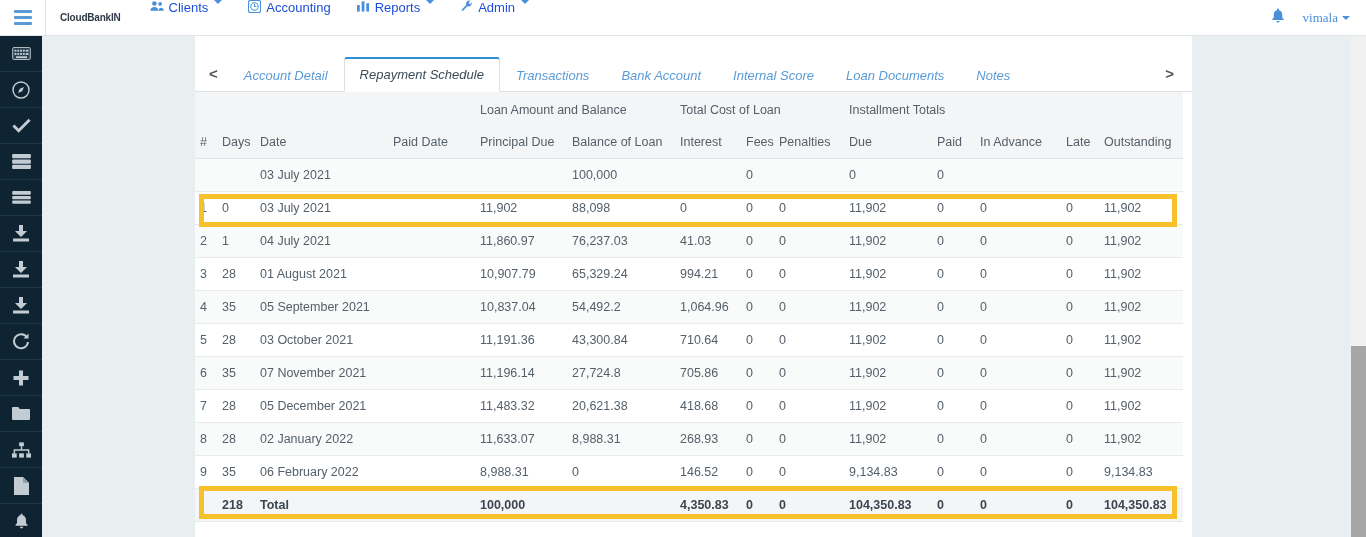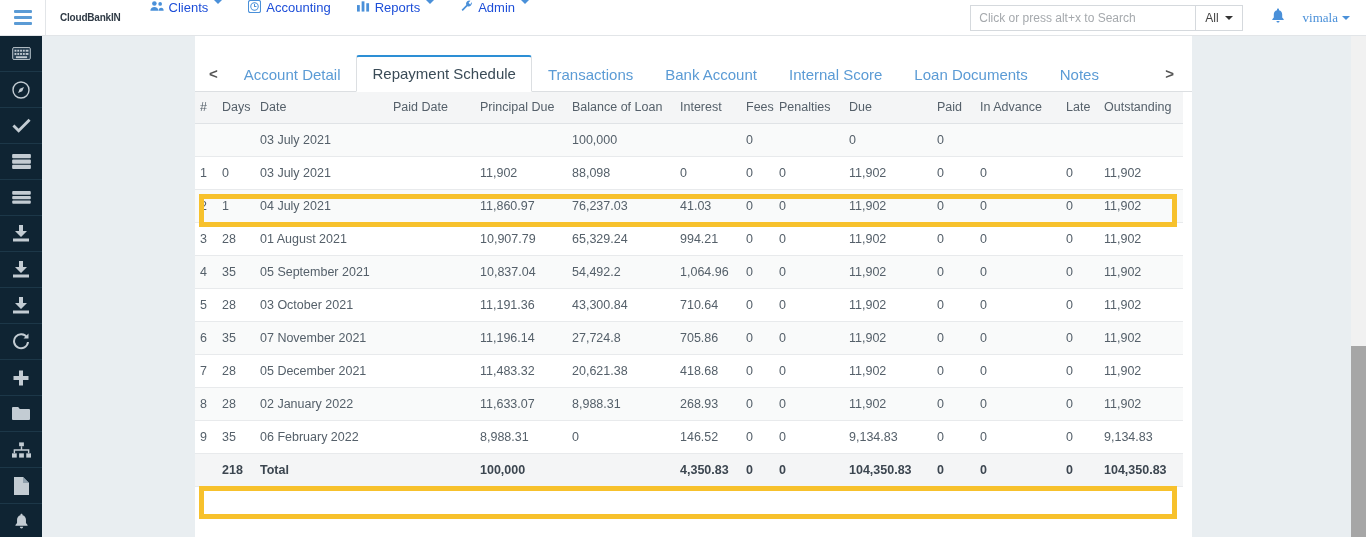--- a/index.html
+++ b/index.html
@@ -121,25 +121,25 @@
     padding: 0 6px;
     position: relative;
     margin-top: 18px;
   }
   .tab-arrow {
     font-size: 15px; color: #555; padding: 0 10px 9px 8px;
     cursor: pointer; font-weight: bold;
   }
   .tab-arrow.right { margin-left: auto; padding-right: 12px; }
   .tab {
-    font-size: 15px; color: #5b9bd5;
+    font-size: 13px; color: #5b9bd5;
     padding: 9px 15px; cursor: pointer;
     border: 1px solid transparent;
     border-bottom: none; white-space: nowrap;
-    position: relative; top: 1px;
+    position: relative; top: 1px; font-style: italic;
   }
   .tab.active {
     color: #3a4b57; background: #fff;
     border: 1px solid #dcdfe2; border-bottom: 1px solid #fff;
     border-top: 2px solid #2d8fd5;
     border-radius: 3px 3px 0 0;
     padding-top: 8px;
   }
 
   
@@ -256,27 +256,20 @@
     <span class="navicon">
       <svg width="13" height="13" viewBox="0 0 14 14">
           <path d="M12.6 2.2a3.6 3.6 0 0 1-4.6 4.6L3 11.8l-1.3-1.3 5-5A3.6 3.6 0 0 1 11.3.9L9.2 3l1.8 1.8z" fill="#4a90d9"></path>
         </svg>
     </span>
     <span>Admin</span>
     <span class="caret"></span>
   </div>
 
   <div class="topright">
-    <div class="searchbox">
-      <input type="text" placeholder="Click or press alt+x to Search" style="">
-      <div class="search-scope">
-        <span>All</span>
-        <span class="caret"></span>
-      </div>
-    </div>
     <div class="bell">
       <svg width="14" height="16" viewBox="0 0 14 16">
           <path d="M7 0.6c-.6 0-1 .5-1 1v.6C4 2.7 2.8 4.4 2.8 6.4v3L1.3 11.3v.8h11.4v-.8L11.2 9.4v-3c0-2-1.2-3.7-3.2-4.2v-.6c0-.5-.4-1-1-1z" fill="#4a90d9"></path>
           <path d="M5.5 13c0 .9.7 1.6 1.5 1.6s1.5-.7 1.5-1.6z" fill="#4a90d9"></path>
         </svg>
     </div>
     <div class="user">
       <span>vimala</span>
       <span class="caret"></span>
     </div>
@@ -413,20 +406,26 @@
         <col class="c-int">
           <col class="c-fees">
           <col class="c-pen">
         <col class="c-due">
           <col class="c-pd">
           <col class="c-adv">
           <col class="c-late">
           <col class="c-out">
       </colgroup>
       <thead>
+        <tr class="grp">
+          <th colspan="4"></th>
+          <th colspan="2">Loan Amount and Balance</th>
+          <th colspan="3">Total Cost of Loan</th>
+          <th colspan="5">Installment Totals</th>
+        </tr>
         <tr class="cols">
           <th>#</th>
           <th>Days</th>
           <th>Date</th>
           <th>Paid Date</th>
           <th>Principal Due</th>
           <th>Balance of Loan</th>
           <th>Interest</th>
           <th>Fees</th>
           <th>Penalties</th>

